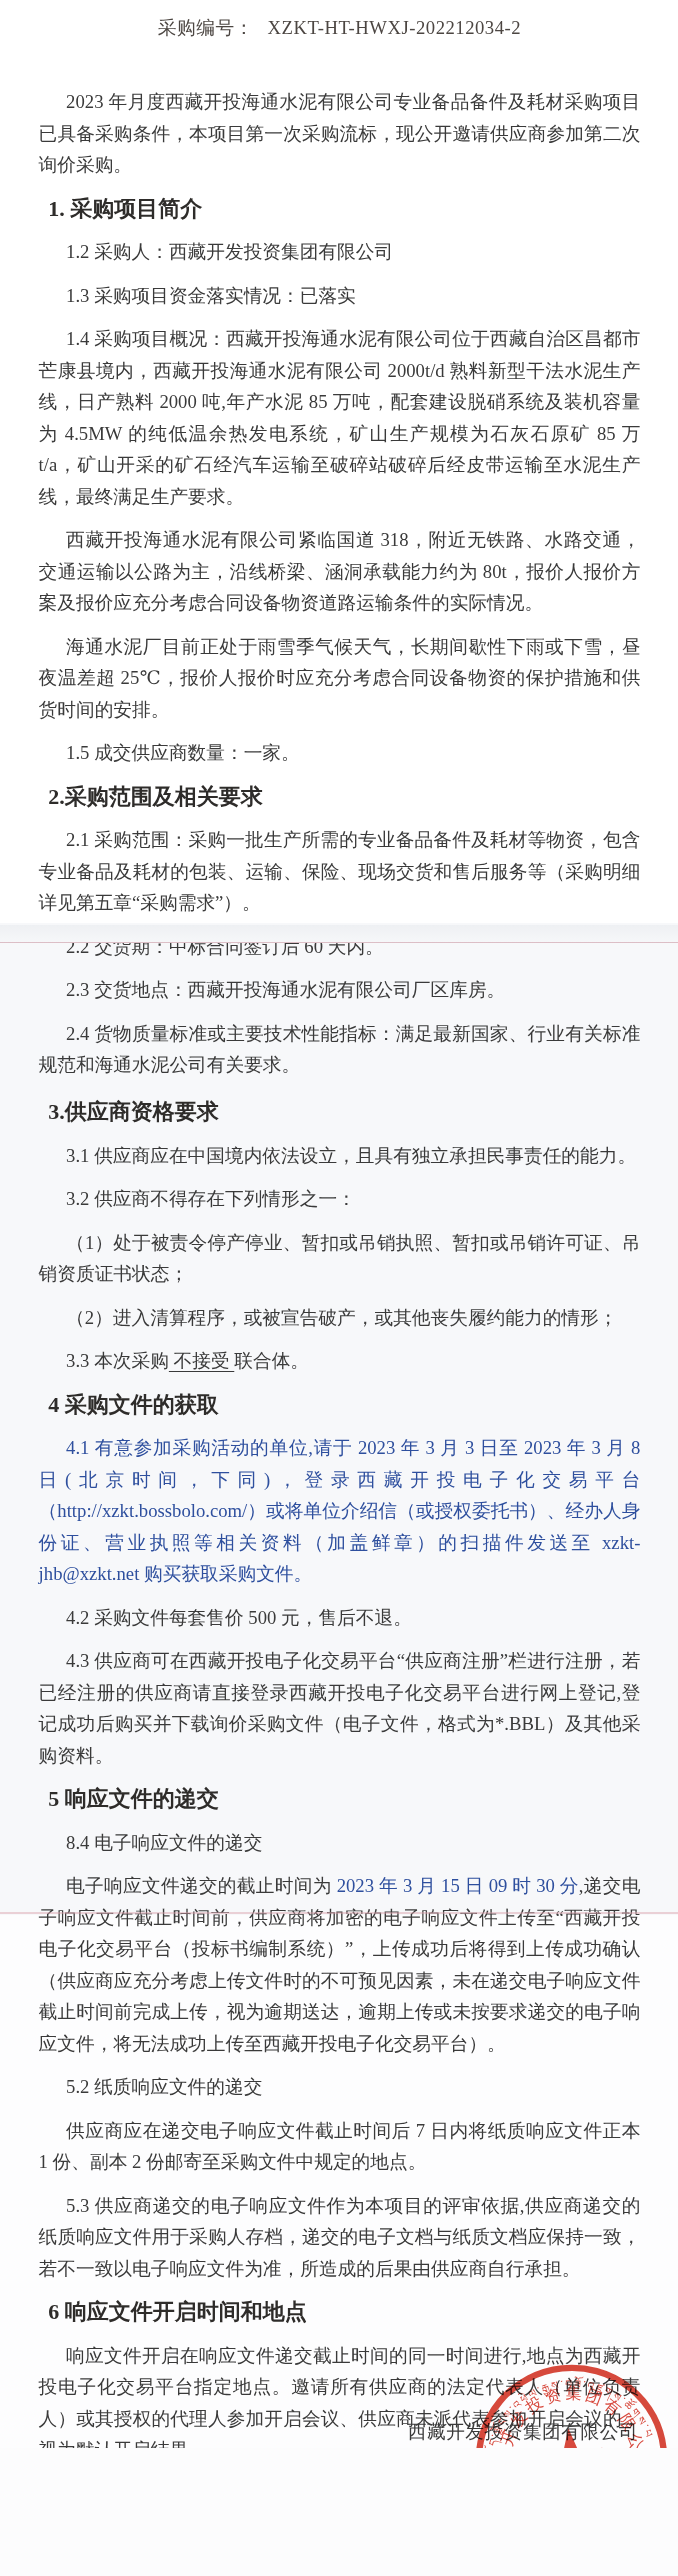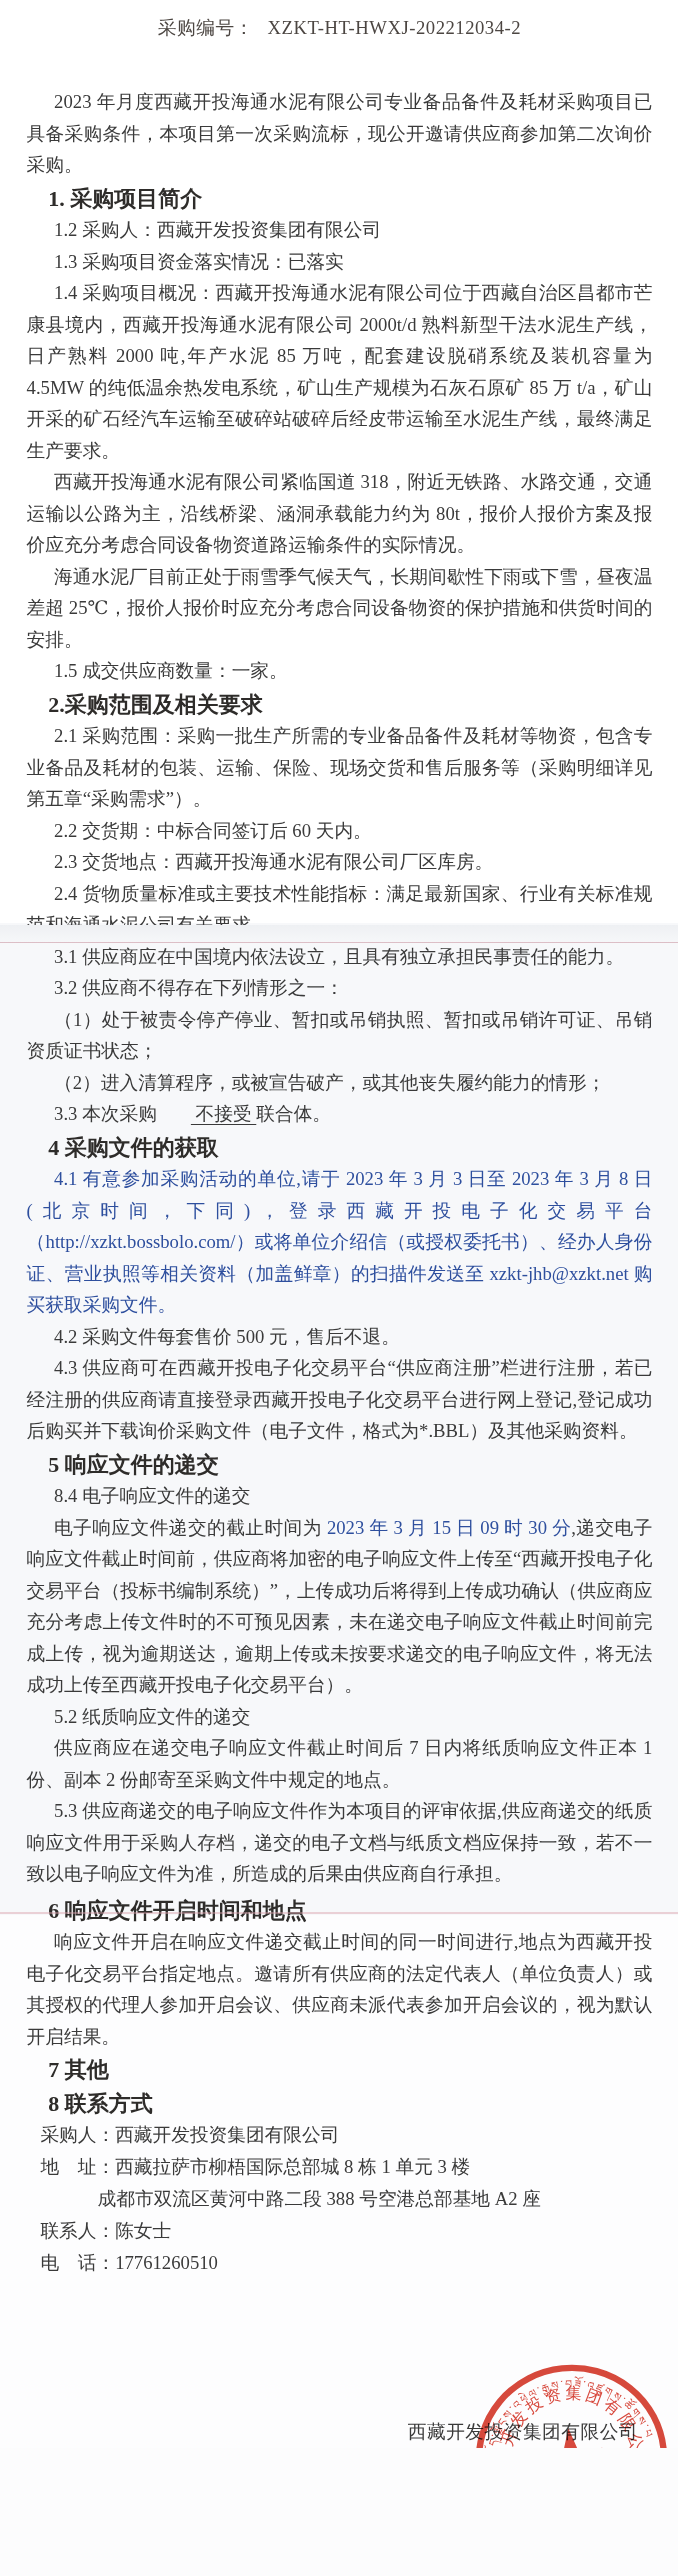--- a/index.html
+++ b/index.html
@@ -19,36 +19,36 @@
     line-height:31.5px;
   }
   .doc-no {
     padding-top:11.8px;
     text-align:center;
     color:#4c4642;
     letter-spacing:0.5px;
   }
   .doc-no .num { margin-left:13.8px; font-family:"Liberation Serif","DejaVu Serif",serif; }
   .body-col { padding:0 26.6px; text-align:justify; }
-  p.para { margin:0; text-indent:27.5px; }
+  p.para { margin:12px; text-indent:27.5px; }
   h2.sec {
     margin:2px 0 0 0;
     font-size:22px;
     line-height:31.5px;
     font-weight:bold;
     color:#2e2c2a;
     text-indent:21.6px;
   }
   h2.pagebreak1 { margin-top:15.7px; }
   h2.pagebreak2 { margin-top:5px; }
   .sub { font-weight:normal; }
   .intro { margin-top:43px !important; }
   .blue, .blue * { color:#2e4f9e; }
   .inline-blue { color:#2e4f9e; }
-  .ul { text-decoration:underline; text-underline-offset:3.9px;padding-left:34px; }
+  .ul { text-decoration:underline; text-underline-offset:3.9px; }
   .contact p { margin:0; text-indent:13.8px; line-height:32px; }
   .contact p.addr2 { text-indent:71px; }
   
   .band1 {
     position:absolute; left:0; top:925px; width:679px; height:16.7px;
     background:linear-gradient(#eef0f3,#f6f7f9);
     border-bottom:1px solid rgba(205,150,160,.55);
   }
   .band2 {
     position:absolute; left:0; top:1912px; width:679px; height:2px;
@@ -94,20 +94,21 @@
     <p class="para">西藏开投海通水泥有限公司紧临国道 318，附近无铁路、水路交通，交通运输以公路为主，沿线桥梁、涵洞承载能力约为 80t，报价人报价方案及报价应充分考虑合同设备物资道路运输条件的实际情况。</p>
     <p class="para">海通水泥厂目前正处于雨雪季气候天气，长期间歇性下雨或下雪，昼夜温差超 25℃，报价人报价时应充分考虑合同设备物资的保护措施和供货时间的安排。</p>
     <p class="para">1.5 成交供应商数量：一家。</p>
 
     <h2 class="sec">2.采购范围及相关要求</h2>
     <p class="para">2.1 采购范围：采购一批生产所需的专业备品备件及耗材等物资，包含专业备品及耗材的包装、运输、保险、现场交货和售后服务等（采购明细详见第五章“采购需求”）。</p>
     <p class="para">2.2 交货期：中标合同签订后 60 天内。</p>
     <p class="para">2.3 交货地点：西藏开投海通水泥有限公司厂区库房。</p>
     <p class="para">2.4 货物质量标准或主要技术性能指标：满足最新国家、行业有关标准规范和海通水泥公司有关要求。</p>
 
+    <h2 class="sec pagebreak1">3.供应商资格要求</h2>
     <p class="para">3.1 供应商应在中国境内依法设立，且具有独立承担民事责任的能力。</p>
     <p class="para">3.2 供应商不得存在下列情形之一：</p>
     <p class="para">（1）处于被责令停产停业、暂扣或吊销执照、暂扣或吊销许可证、吊销资质证书状态；</p>
     <p class="para">（2）进入清算程序，或被宣告破产，或其他丧失履约能力的情形；</p>
     <p class="para"><span>3.3 本次采购</span><span class="ul"> 不接受 </span><span>联合体。</span></p>
 
     <h2 class="sec">4 采购文件的获取</h2>
     <p class="para blue">4.1 有意参加采购活动的单位,请于 2023 年 3 月 3 日至 2023 年 3 月 8 日(北京时间，下同)，登录西藏开投电子化交易平台（http://xzkt.bossbolo.com/）或将单位介绍信（或授权委托书）、经办人身份证、营业执照等相关资料（加盖鲜章）的扫描件发送至 xzkt-jhb@xzkt.net 购买获取采购文件。</p>
     <p class="para">4.2 采购文件每套售价 500 元，售后不退。</p>
     <p class="para">4.3 供应商可在西藏开投电子化交易平台“供应商注册”栏进行注册，若已经注册的供应商请直接登录西藏开投电子化交易平台进行网上登记,登记成功后购买并下载询价采购文件（电子文件，格式为*.BBL）及其他采购资料。</p>

